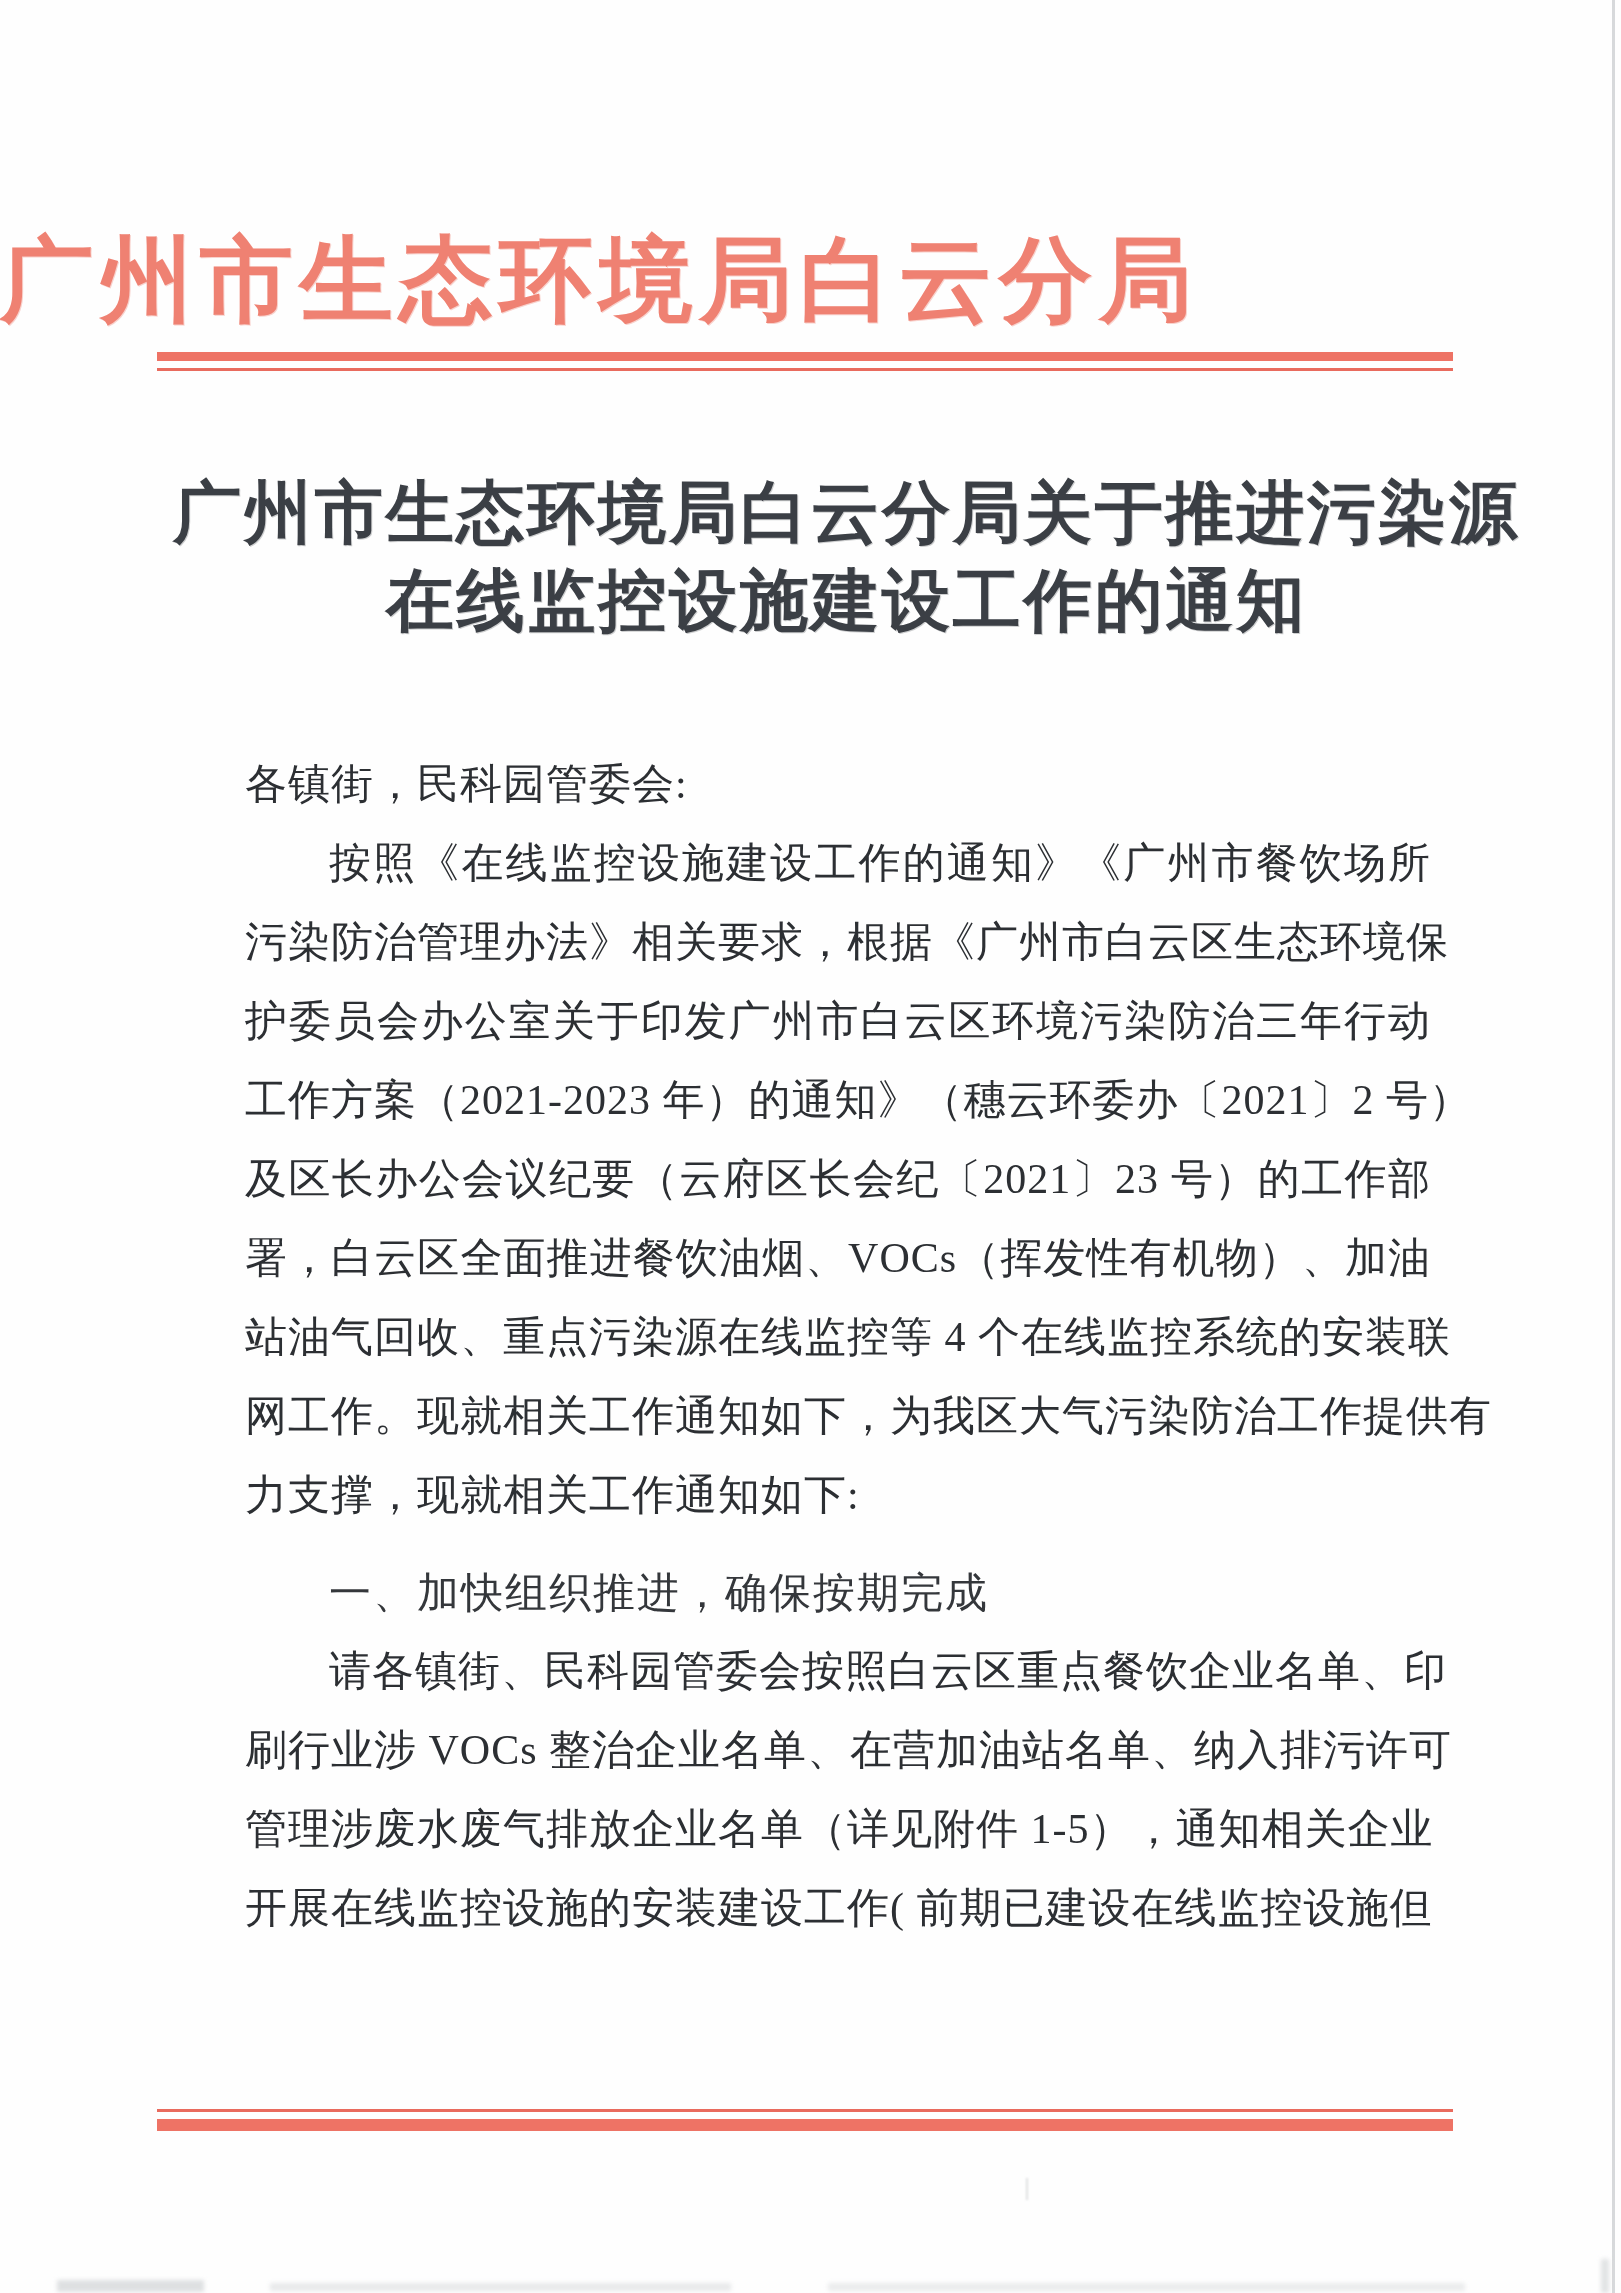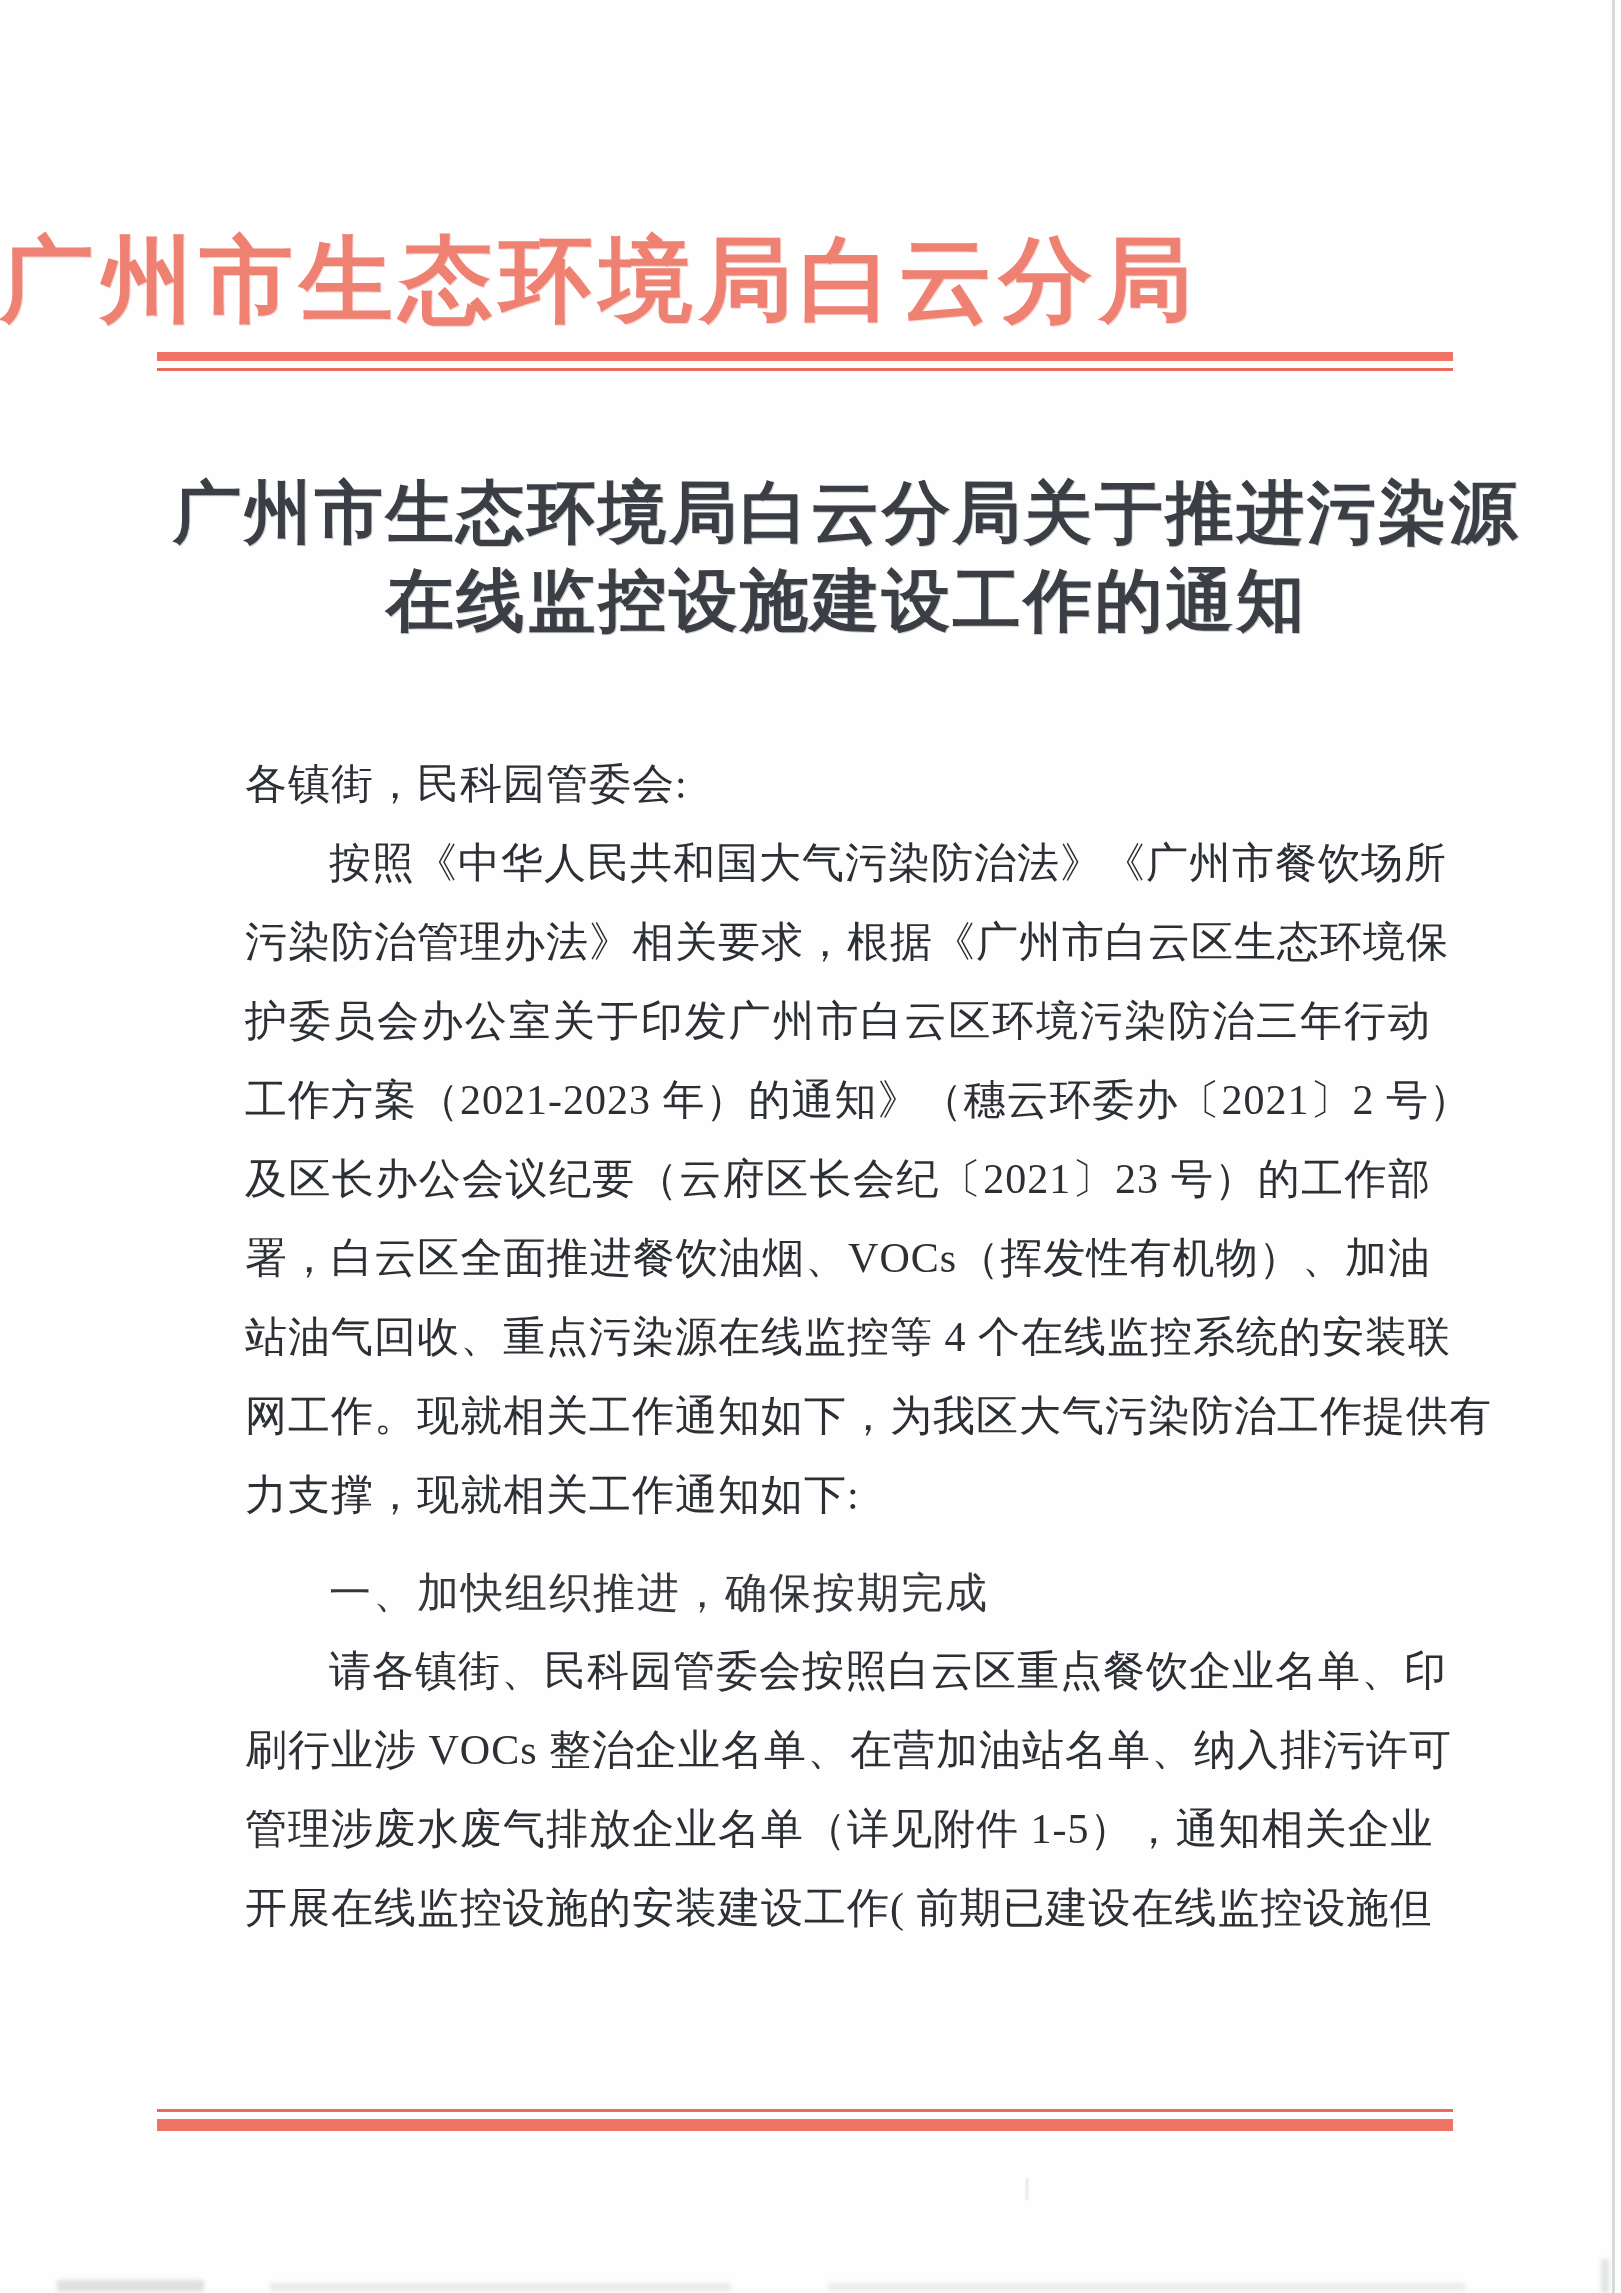--- a/index.html
+++ b/index.html
@@ -121,21 +121,21 @@
   <div class="sep sep-top-thick"></div>
   <div class="sep sep-top-thin"></div>
 
   <div class="doc-title">
     <div>广州市生态环境局白云分局关于推进污染源</div>
     <div>在线监控设施建设工作的通知</div>
   </div>
 
   <div class="doc-body">
     <div class="line nojust">各镇街，民科园管委会:</div>
-    <div class="line indent">按照《中华人民共和国大气污染防治法》《广州市餐饮场所</div>
+    <div class="line indent">按照《在线监控设施建设工作的通知》《广州市餐饮场所</div>
     <div class="line">污染防治管理办法》相关要求，根据《广州市白云区生态环境保</div>
     <div class="line">护委员会办公室关于印发广州市白云区环境污染防治三年行动</div>
     <div class="line">工作方案（2021-2023 年）的通知》（穗云环委办〔2021〕2 号）</div>
     <div class="line">及区长办公会议纪要（云府区长会纪〔2021〕23 号）的工作部</div>
     <div class="line">署，白云区全面推进餐饮油烟、VOCs（挥发性有机物）、加油</div>
     <div class="line">站油气回收、重点污染源在线监控等 4 个在线监控系统的安装联</div>
     <div class="line">网工作。现就相关工作通知如下，为我区大气污染防治工作提供有</div>
     <div class="line nojust">力支撑，现就相关工作通知如下:</div>
     <div class="line indent nojust hei">一、加快组织推进，确保按期完成</div>
     <div class="line indent">请各镇街、民科园管委会按照白云区重点餐饮企业名单、印</div>

